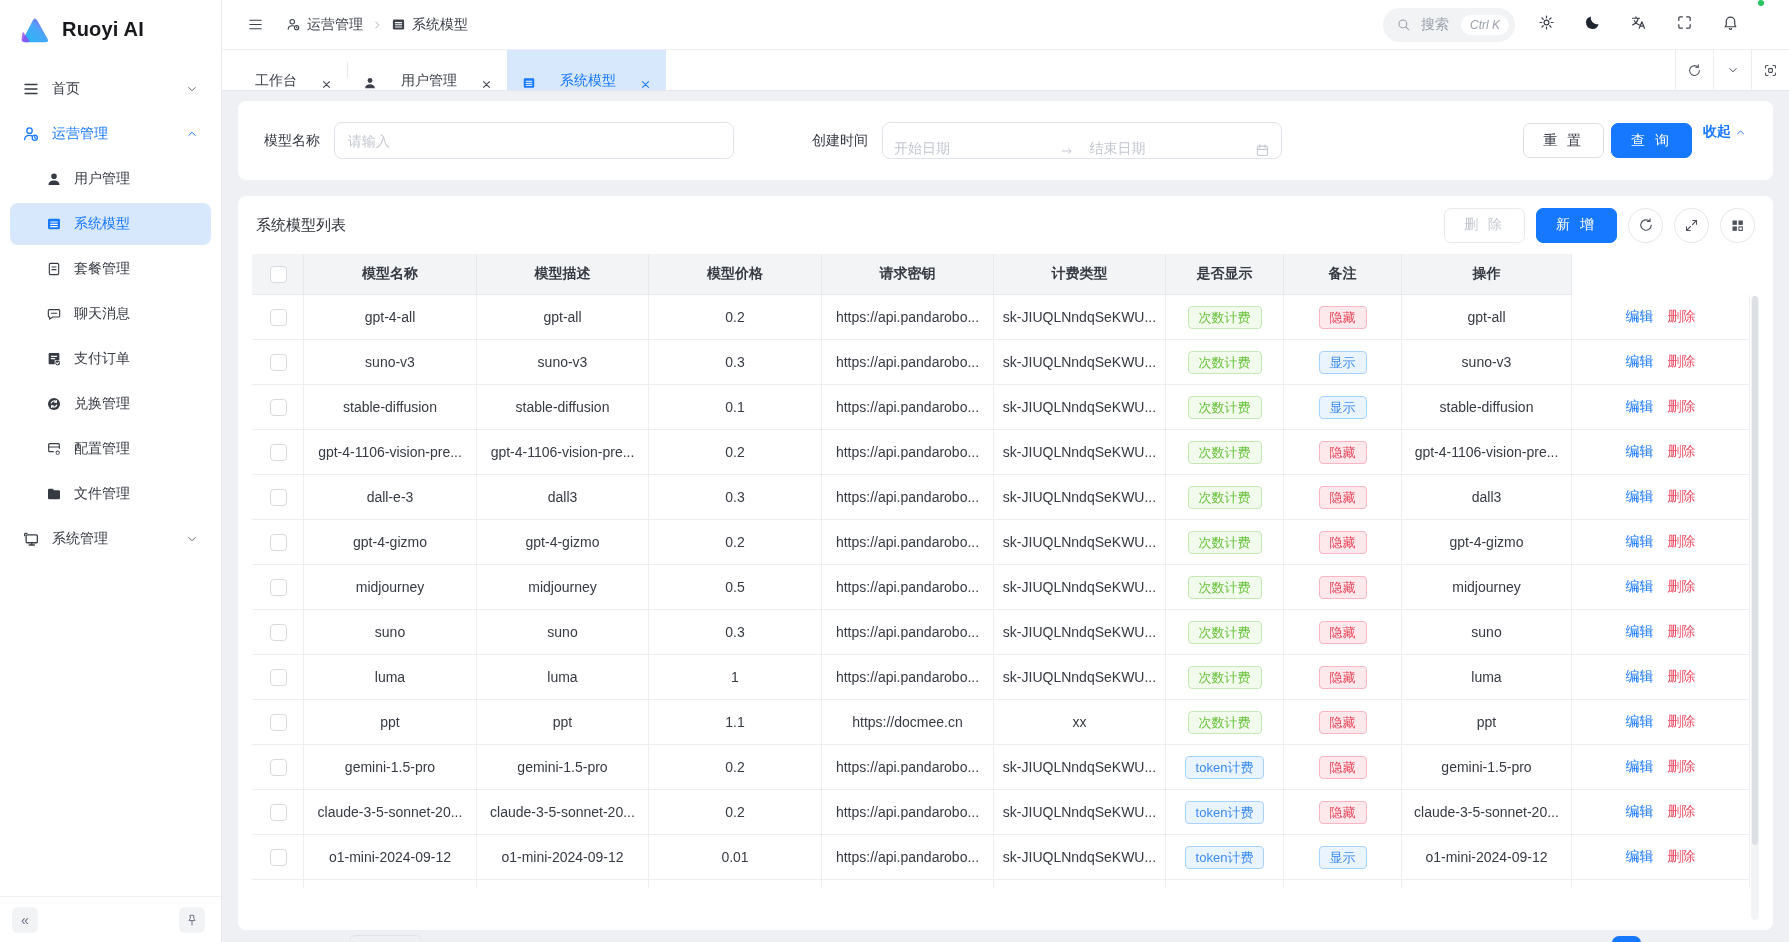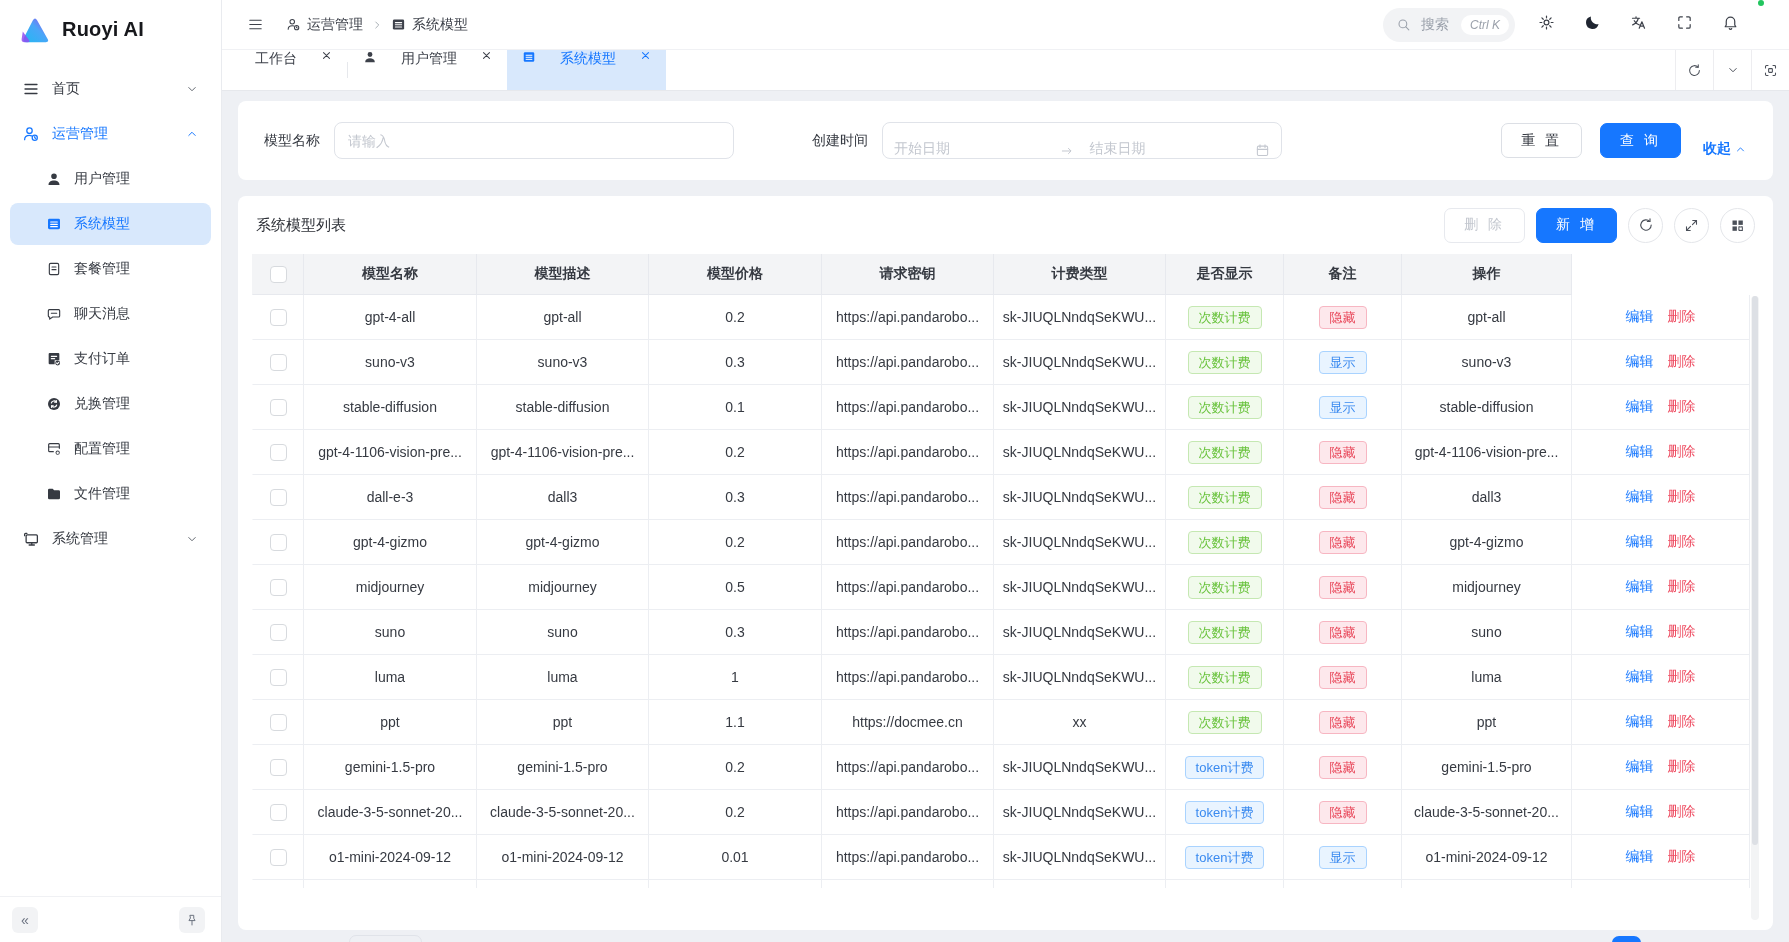--- a/index.html
+++ b/index.html
@@ -36,39 +36,39 @@
   .topbar-right { margin-left:auto; display:flex; align-items:flex-start; gap:16px; }
   .search-pill { height:34px; background:#f2f3f5; border-radius:999px; display:flex; align-items:center; gap:10px; padding:0 6px 0 13px; color:#9ba1ab; cursor:pointer; width:132px; }
   .kbd { background:#fff; border-radius:999px; font-size:12px; color:#9ba1ab; padding:3px 9px;font-style:italic; }
   .avatar-wrap { position:relative; margin-left:4px; cursor:pointer; }
   .avatar { width:34px; height:34px; border-radius:50%;
     background: conic-gradient(from 210deg,#8b5cf6,#ec6ac8,#38bdf8,#a78bfa,#8b5cf6); }
   .status-dot { position:absolute; right:-1px; bottom:0; width:10px; height:10px; border-radius:50%; background:#22c55e; border:2px solid #fff; }
 
   
   .tabbar { height:42px; background:#fff; border-top:1px solid #f0f1f4; border-bottom:1px solid #e6e8ec; display:flex; align-items:stretch; padding-left:18px; }
-  .tab { display:flex; align-items:flex-start; gap:24px; padding:0 15px; color:#3d414a; cursor:pointer; position:relative; }
+  .tab { display:flex; align-items:flex-end; gap:24px; padding:0 15px; color:#3d414a; cursor:pointer; position:relative; }
   .tab .tclose { color:inherit; width:11px; height:11px; }
   .tab.active { background:#d8e8fc; color:#1677ff; }
   .tab-sep { width:1px; background:#e6e8ec; height:16px; align-self:center; }
   .tab-controls { margin-left:auto; display:flex; align-items:stretch; }
   .tab-ctrl { width:38px; border-left:1px solid #ededf0; display:flex; align-items:center; justify-content:center; color:#4b5059; cursor:pointer; }
 
   
   .content { flex:1; padding:10px 16px 12px; display:flex; flex-direction:column; min-height:0; }
   .card { background:#fff; border-radius:8px; }
 
   .filter-card { height:79px; display:flex; align-items:center; padding:0 26px; margin-bottom:16px; flex-shrink:0; }
   .f-label { color:#363a42; margin-right:14px; white-space:nowrap; }
   .f-input { width:400px; height:37px; border:1px solid #e0e3e9; border-radius:8px; padding:0 13px; font-size:14px; color:#333; outline:none; font-family:inherit; }
   .f-input::placeholder { color:#c3c7cf; }
   .gap1 { width:78px; }
   .date-range { width:400px; height:37px; border:1px solid #e0e3e9; border-radius:8px; display:flex; align-items:flex-end; padding:0 11px; gap:8px; color:#c3c7cf; }
   .date-ph { flex:1; font-size:14px; }
-  .filter-actions { margin-left:auto; display:flex; align-items:flex-end; gap:18px; }
+  .filter-actions { margin-left:auto; display:flex; align-items:flex-start; gap:7px; }
   .btn { height:35px; border-radius:7px; padding:0 19px; font-size:14px; font-family:inherit; cursor:pointer; letter-spacing:3px; white-space:nowrap; }
   .btn-plain { background:#fff; border:1px solid #dcdfe5; color:#363a42; }
   .btn-primary { background:#1677ff; border:1px solid #1677ff; color:#fff; }
   .btn-disabled { background:#fff; border:1px solid #e7e9ee; color:#c3c7cf; cursor:default; }
   .collapse-link { color:#1677ff; font-weight:600; display:flex; align-items:center; gap:3px; cursor:pointer; margin-left:4px; }
 
   .table-card { flex:1; padding:0 14px; display:flex; flex-direction:column; min-height:0; }
   .tc-head { height:58px; display:flex; align-items:center; padding:0 4px; flex-shrink:0; }
   .tc-title { font-size:15px; color:#2b2e35; }
   .tc-tools { margin-left:auto; display:flex; align-items:center; gap:11px; }

